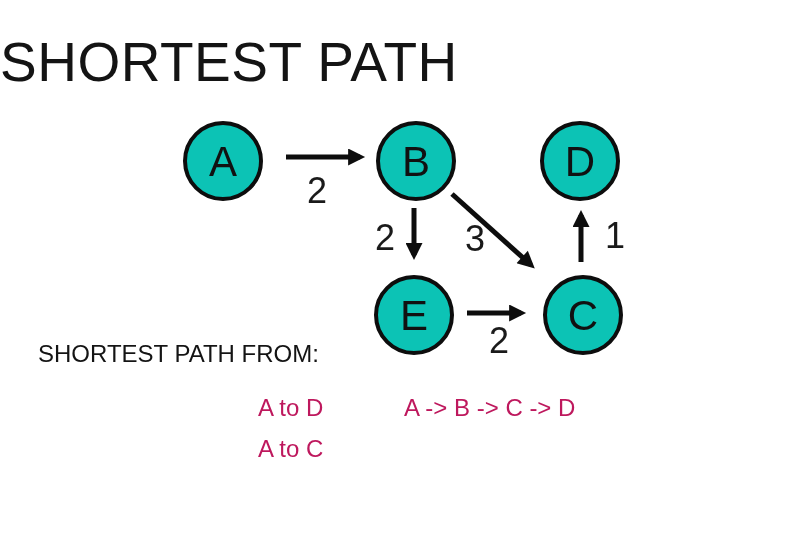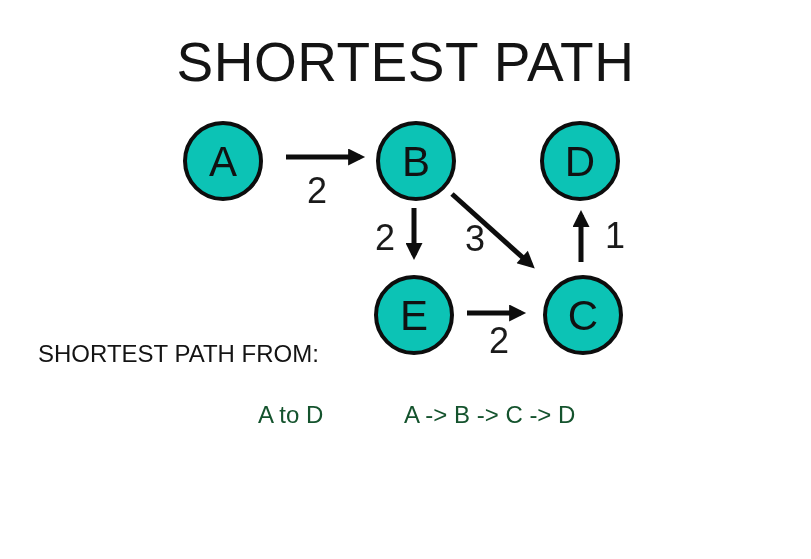--- a/index.html
+++ b/index.html
@@ -8,21 +8,21 @@
     background: #ffffff;
     font-family: "Liberation Sans", sans-serif;
     color: #111111;
     overflow: hidden;
   }
   .canvas { position: relative; width: 811px; height: 559px; background: #ffffff; }
 
   .title {
     position: absolute;
     top: 30px; left: 0; width: 811px;
-    text-align: center;
+    text-align: left;
     font-size: 55px;
     font-weight: 400;
     letter-spacing: 0.5px;
     color: #141414;
     white-space: nowrap;
   }
 
   svg.graph { position: absolute; left: 0; top: 0; width: 811px; height: 559px; }
 
   .node-circle { stroke: #0d0d0d; stroke-width: 4px; }
@@ -45,23 +45,22 @@
     position: absolute;
     left: 38px; top: 340px;
     font-size: 24px;
     color: #141414;
     white-space: nowrap;
   }
   .results-rows { position: absolute; left: 258px; top: 394px; }
   .result-row {
     display: flex;
     height: 41px;
-    align-items: center;
     font-size: 24px;
-    color: #14532d;
+    color: #be185d;
     white-space: nowrap;
   }
   .result-query { width: 146px; }
   .result-path { }
 </style>
 </head>
 <body>
 
 <div class="canvas">
 
@@ -126,18 +125,19 @@
   </svg>
 
   <div class="results-heading">SHORTEST PATH FROM:</div>
 
   <div class="results-rows">
     <div class="result-row">
       <span class="result-query">A to D</span>
       <span class="result-path">A -&gt; B -&gt; C -&gt; D</span>
     </div>
     <div class="result-row">
+      <span class="result-query">A to C</span>
     </div>
     <div class="result-row">
     </div>
   </div>
 
 </div>
 
 </body></html>

